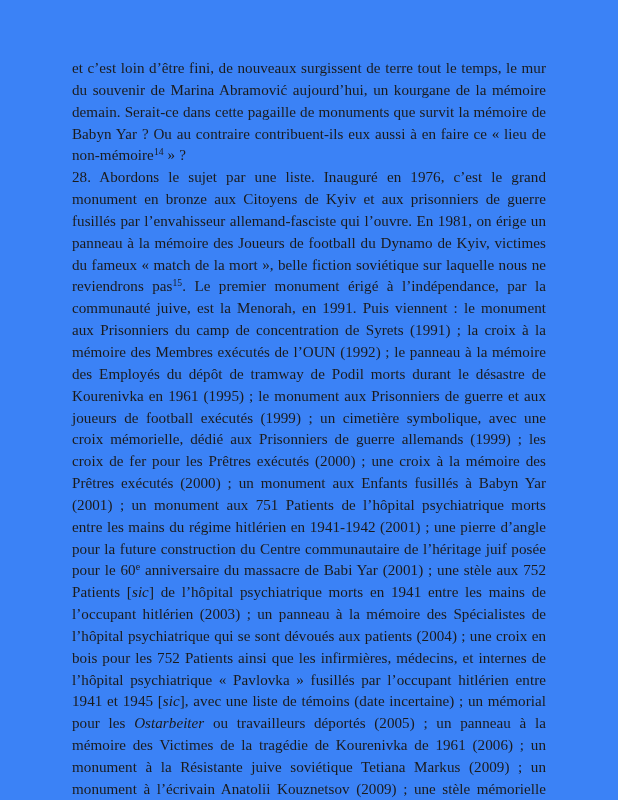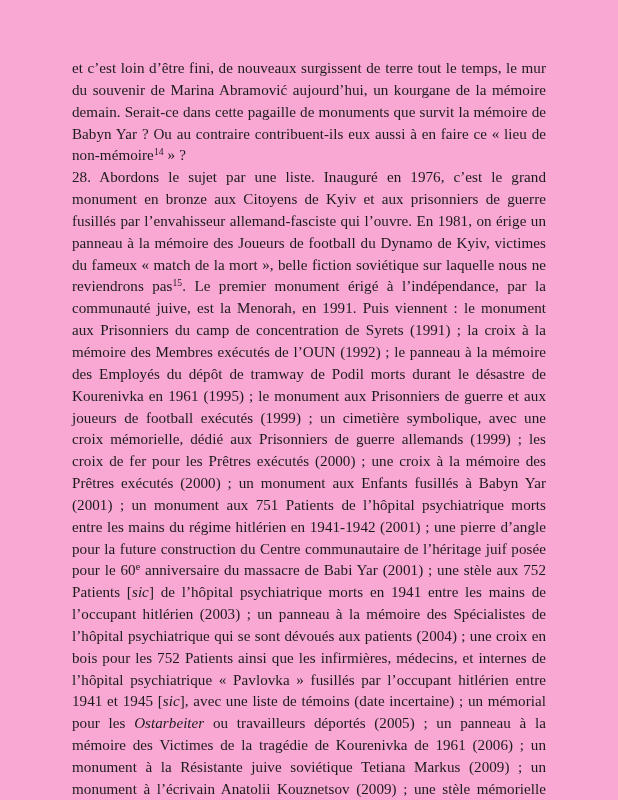--- a/index.html
+++ b/index.html
@@ -13,21 +13,21 @@
     height: 800px;
     overflow: hidden;
     font-family: "Liberation Serif", "DejaVu Serif", serif;
     color: #1b1b1b;
     -webkit-font-smoothing: antialiased;
   }
   .page {
     position: relative;
     width: 618px;
     height: 800px;
-    background: #f9a8d4;
+    background: #3b82f6;
     box-sizing: border-box;
   }
   .text-block {
     position: absolute;
     left: 72px;
     top: 58px;
     width: 474px;
   }
   p.para {
     margin: 0;

